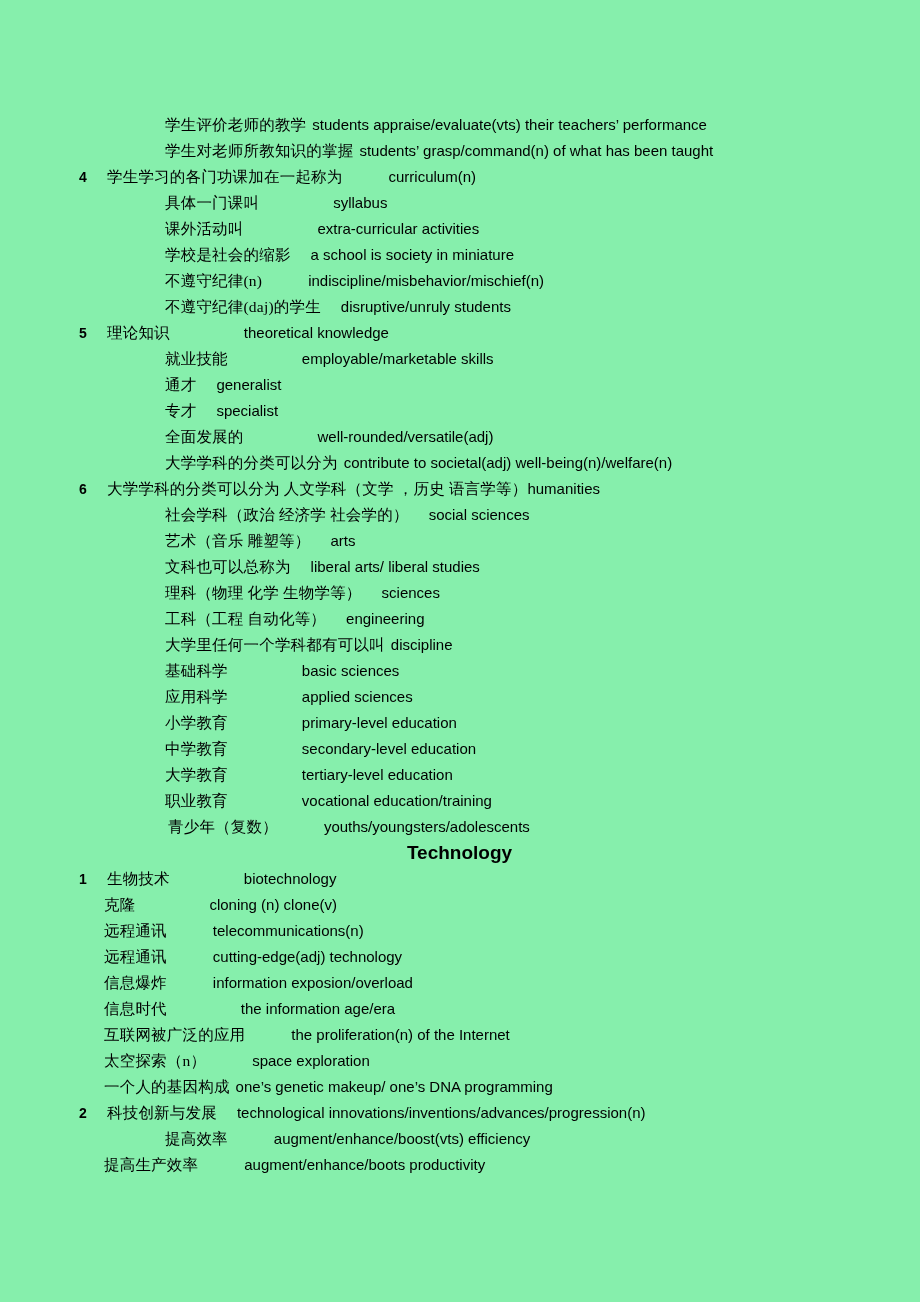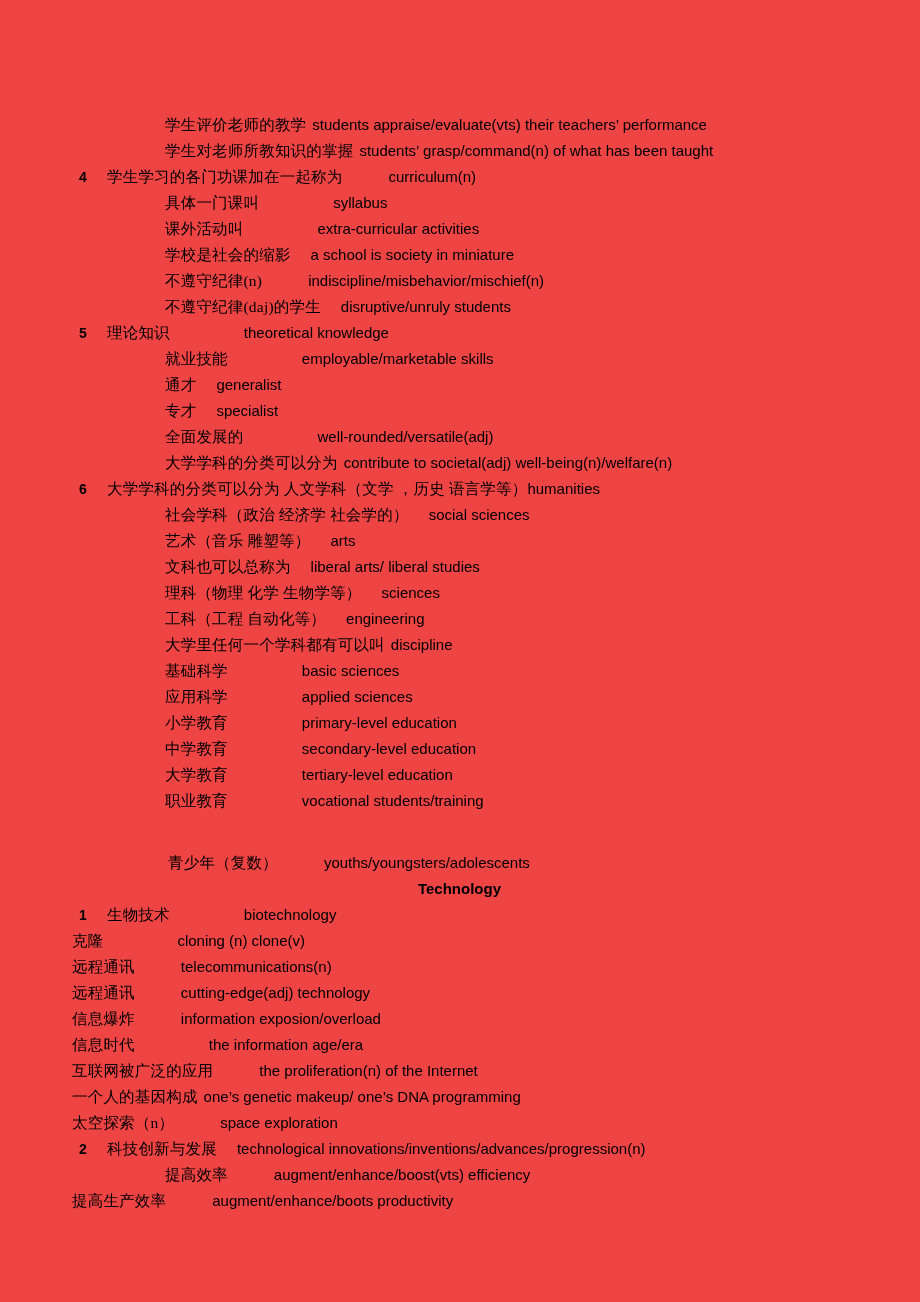--- a/index.html
+++ b/index.html
@@ -12,21 +12,21 @@
     width: 920px;
     height: 1302px;
     font-family: "Liberation Sans", "DejaVu Sans", sans-serif;
     color: #000000;
     -webkit-font-smoothing: antialiased;
   }
   .page {
     position: relative;
     width: 920px;
     height: 1302px;
-    background: #ef4444;
+    background: #86efac;
     box-sizing: border-box;
     padding: 112px 0 0 0;
     overflow: hidden;
   }
   .doc-body {
     position: relative;
     width: 920px;
   }
   
   .line {
@@ -64,35 +64,35 @@
   .gap-md { display: inline-block; width: 20px; }
   .gap-lg { display: inline-block; width: 46px; }
   .gap-xl { display: inline-block; width: 74px; }
 
   .section-heading {
     display: block;
     height: 26px;
     line-height: 26px;
     text-align: center;
     font-weight: bold;
-    font-size: 15px;
+    font-size: 19px;
     font-family: "Liberation Sans", "DejaVu Sans", sans-serif;
     padding-right: 0;
     width: 920px;
     box-sizing: border-box;
     padding-left: 0;
   }
   .heading-inner {
     display: inline-block;
     margin-left: -1px;
   }
   
   .ind-0 { padding-left: 165px; }
-  .ind-1 { padding-left: 168px; margin-top: 36px; }
-  .ind-2 { padding-left: 72px; }
+  .ind-1 { padding-left: 168px; }
+  .ind-2 { padding-left: 104px; }
   .ind-num-tight { padding-left: 137px; }
 </style>
 </head>
 <body>
 
 <div class="page">
   <div class="doc-body" id="doc-body">
       <div class="line ind-0"><span class="num"></span><span class="cn">学生评价老师的教学</span><span class="gap-sm"></span><span class="en">students appraise/evaluate(vts) their teachers’ performance</span></div>
       <div class="line ind-0"><span class="num"></span><span class="cn">学生对老师所教知识的掌握</span><span class="gap-sm"></span><span class="en">students’ grasp/command(n) of what has been taught</span></div>
       <div class="line ind-num-tight numbered"><span class="num">4</span><span class="cn">学生学习的各门功课加在一起称为</span><span class="gap-lg"></span><span class="en">curriculum(n)</span></div>
@@ -112,29 +112,29 @@
       <div class="line ind-0"><span class="num"></span><span class="cn">艺术（音乐 雕塑等）</span><span class="gap-md"></span><span class="en">arts</span></div>
       <div class="line ind-0"><span class="num"></span><span class="cn">文科也可以总称为</span><span class="gap-md"></span><span class="en">liberal arts/ liberal studies</span></div>
       <div class="line ind-0"><span class="num"></span><span class="cn">理科（物理 化学 生物学等）</span><span class="gap-md"></span><span class="en">sciences</span></div>
       <div class="line ind-0"><span class="num"></span><span class="cn">工科（工程 自动化等）</span><span class="gap-md"></span><span class="en">engineering</span></div>
       <div class="line ind-0"><span class="num"></span><span class="cn">大学里任何一个学科都有可以叫</span><span class="gap-sm"></span><span class="en">discipline</span></div>
       <div class="line ind-0"><span class="num"></span><span class="cn">基础科学</span><span class="gap-xl"></span><span class="en">basic sciences</span></div>
       <div class="line ind-0"><span class="num"></span><span class="cn">应用科学</span><span class="gap-xl"></span><span class="en">applied sciences</span></div>
       <div class="line ind-0"><span class="num"></span><span class="cn">小学教育</span><span class="gap-xl"></span><span class="en">primary-level education</span></div>
       <div class="line ind-0"><span class="num"></span><span class="cn">中学教育</span><span class="gap-xl"></span><span class="en">secondary-level education</span></div>
       <div class="line ind-0"><span class="num"></span><span class="cn">大学教育</span><span class="gap-xl"></span><span class="en">tertiary-level education</span></div>
-      <div class="line ind-0"><span class="num"></span><span class="cn">职业教育</span><span class="gap-xl"></span><span class="en">vocational students/training</span></div>
+      <div class="line ind-0"><span class="num"></span><span class="cn">职业教育</span><span class="gap-xl"></span><span class="en">vocational education/training</span></div>
       <div class="line ind-1"><span class="num"></span><span class="cn">青少年（复数）</span><span class="gap-lg"></span><span class="en">youths/youngsters/adolescents</span></div>
       <div class="section-heading"><span class="heading-inner">Technology</span></div>
       <div class="line ind-num-tight numbered"><span class="num">1</span><span class="cn">生物技术</span><span class="gap-xl"></span><span class="en">biotechnology</span></div>
       <div class="line ind-2"><span class="num"></span><span class="cn">克隆</span><span class="gap-xl"></span><span class="en">cloning (n) clone(v)</span></div>
       <div class="line ind-2"><span class="num"></span><span class="cn">远程通讯</span><span class="gap-lg"></span><span class="en">telecommunications(n)</span></div>
       <div class="line ind-2"><span class="num"></span><span class="cn">远程通讯</span><span class="gap-lg"></span><span class="en">cutting-edge(adj) technology</span></div>
       <div class="line ind-2"><span class="num"></span><span class="cn">信息爆炸</span><span class="gap-lg"></span><span class="en">information exposion/overload</span></div>
       <div class="line ind-2"><span class="num"></span><span class="cn">信息时代</span><span class="gap-xl"></span><span class="en">the information age/era</span></div>
       <div class="line ind-2"><span class="num"></span><span class="cn">互联网被广泛的应用</span><span class="gap-lg"></span><span class="en">the proliferation(n) of the Internet</span></div>
+      <div class="line ind-2"><span class="num"></span><span class="cn">太空探索（n）</span><span class="gap-lg"></span><span class="en">space exploration</span></div>
       <div class="line ind-2"><span class="num"></span><span class="cn">一个人的基因构成</span><span class="gap-sm"></span><span class="en">one’s genetic makeup/ one’s DNA programming</span></div>
-      <div class="line ind-2"><span class="num"></span><span class="cn">太空探索（n）</span><span class="gap-lg"></span><span class="en">space exploration</span></div>
       <div class="line ind-num-tight numbered"><span class="num">2</span><span class="cn">科技创新与发展</span><span class="gap-md"></span><span class="en">technological innovations/inventions/advances/progression(n)</span></div>
       <div class="line ind-0"><span class="num"></span><span class="cn">提高效率</span><span class="gap-lg"></span><span class="en">augment/enhance/boost(vts) efficiency</span></div>
       <div class="line ind-2"><span class="num"></span><span class="cn">提高生产效率</span><span class="gap-lg"></span><span class="en">augment/enhance/boots productivity</span></div>
     </div>
 </div>
 
 </body></html>

